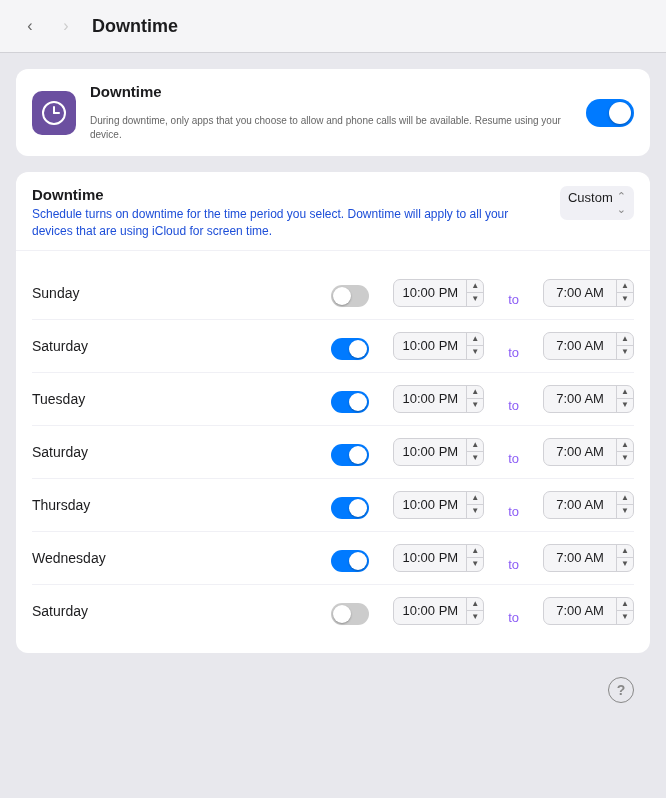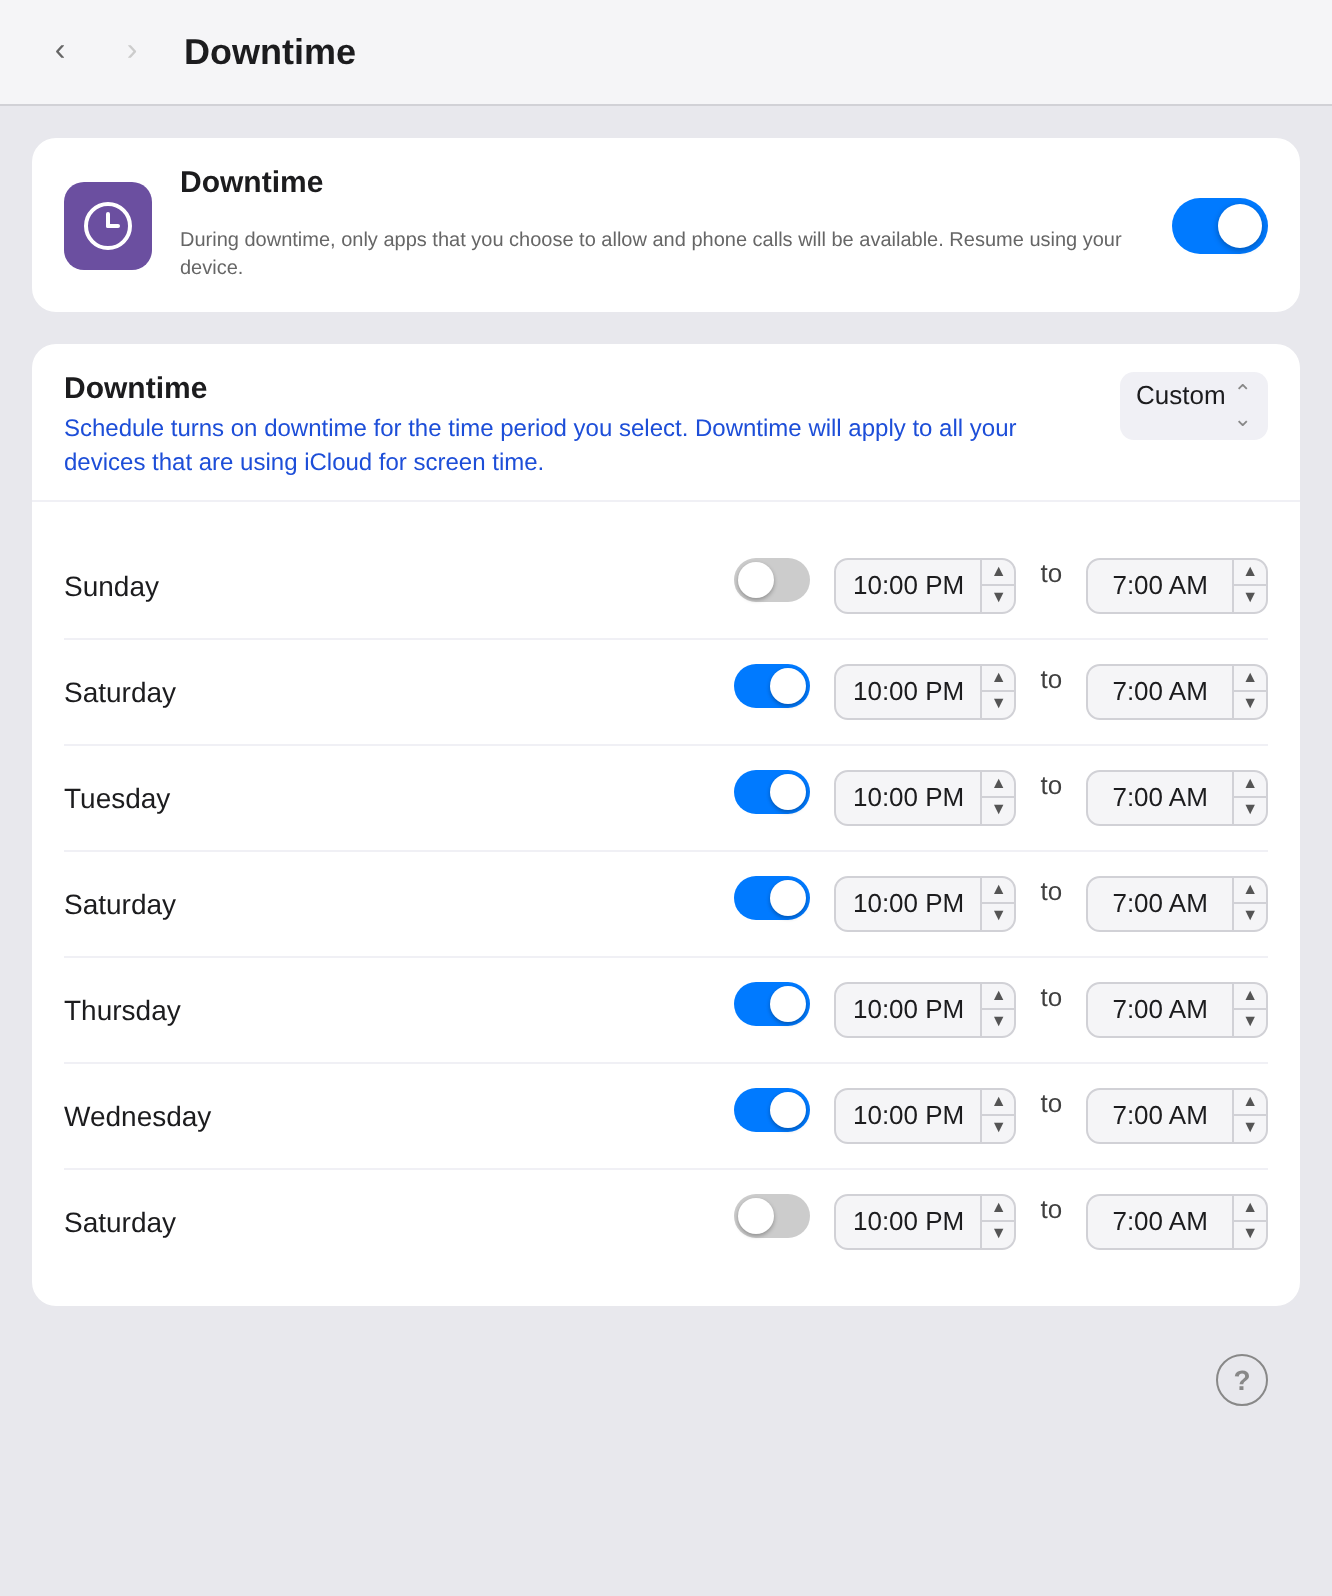--- a/index.html
+++ b/index.html
@@ -184,23 +184,23 @@
     .day-row:last-child { border-bottom: none; }
     .day-name {
       width: 90px;
       font-size: 14px;
       color: #1c1c1e;
       flex-shrink: 0;
     }
     .day-toggle-area {
       flex: 1;
       display: flex;
-      align-items: flex-start;
+      align-items: flex-end;
       justify-content: flex-end;
-      gap: 12px;
+      gap: 24px;
     }
 
     
     .small-toggle-track {
       width: 38px;
       height: 22px;
       border-radius: 11px;
       background: #ccc;
       cursor: pointer;
       position: relative;
@@ -253,21 +253,21 @@
       cursor: pointer;
       padding: 0 4px;
       font-size: 8px;
       color: #555;
       line-height: 1;
     }
     .stepper-up { border-bottom: 1px solid #d1d1d6; }
 
     .to-label {
       font-size: 13px;
-      color: #404040;
+      color: #8b5cf6;
       flex-shrink: 0;
     }
 
     
     .help-row {
       display: flex;
       justify-content: flex-end;
       padding: 8px 16px;
     }
     .help-btn {

